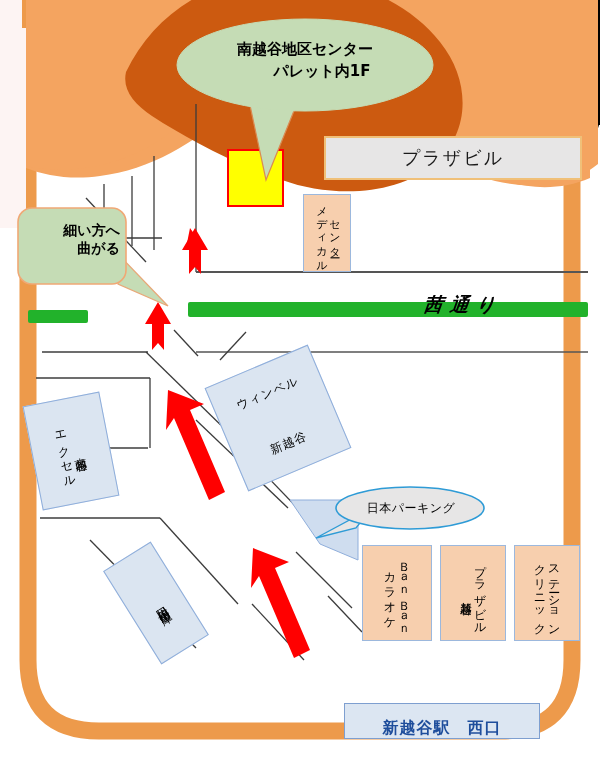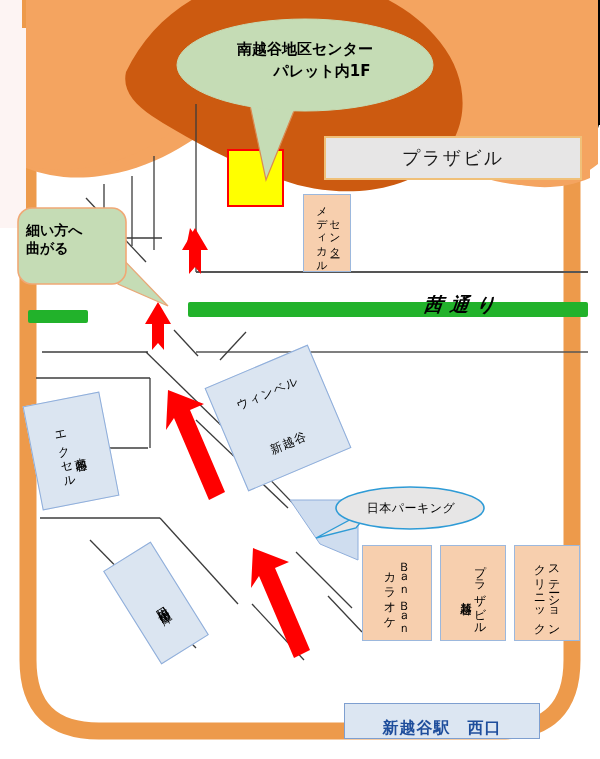--- a/index.html
+++ b/index.html
@@ -198,21 +198,21 @@
     <div class="vert med-txt">センター</div>
   </div>
 
   <div class="road-name" style="left:424px; top:292px;">茜通り</div>
 
   <div class="callout-text" style="left:187px; top:40px; width:236px; font-size:15px;">
     <div>南越谷地区センター</div>
     <div style="margin-top:3px; margin-left:34px;">パレット内1F</div>
   </div>
 
-  <div class="callout-text" style="left:26px; top:222px; width:94px; font-size:14px; text-align:left;">
+  <div class="callout-text" style="left:26px; top:222px; width:94px; font-size:14px; text-align:right;">
     <div>細い方へ</div>
     <div style="margin-top:0;">曲がる</div>
   </div>
 
   <div class="parking-txt" style="left:366px; top:500px; width:90px; text-align:center;">日本パーキング</div>
 
   <div class="lbl bldg-blue" style="left:32px; top:398px; width:78px; height:106px; transform:rotate(-11deg);">
     <div class="vert rot-txt" style="position:relative; left:0; top:0;">エクセル</div>
     <div class="vert rot-txt" style="position:relative; left:0; top:0;">南越谷</div>
   </div>

